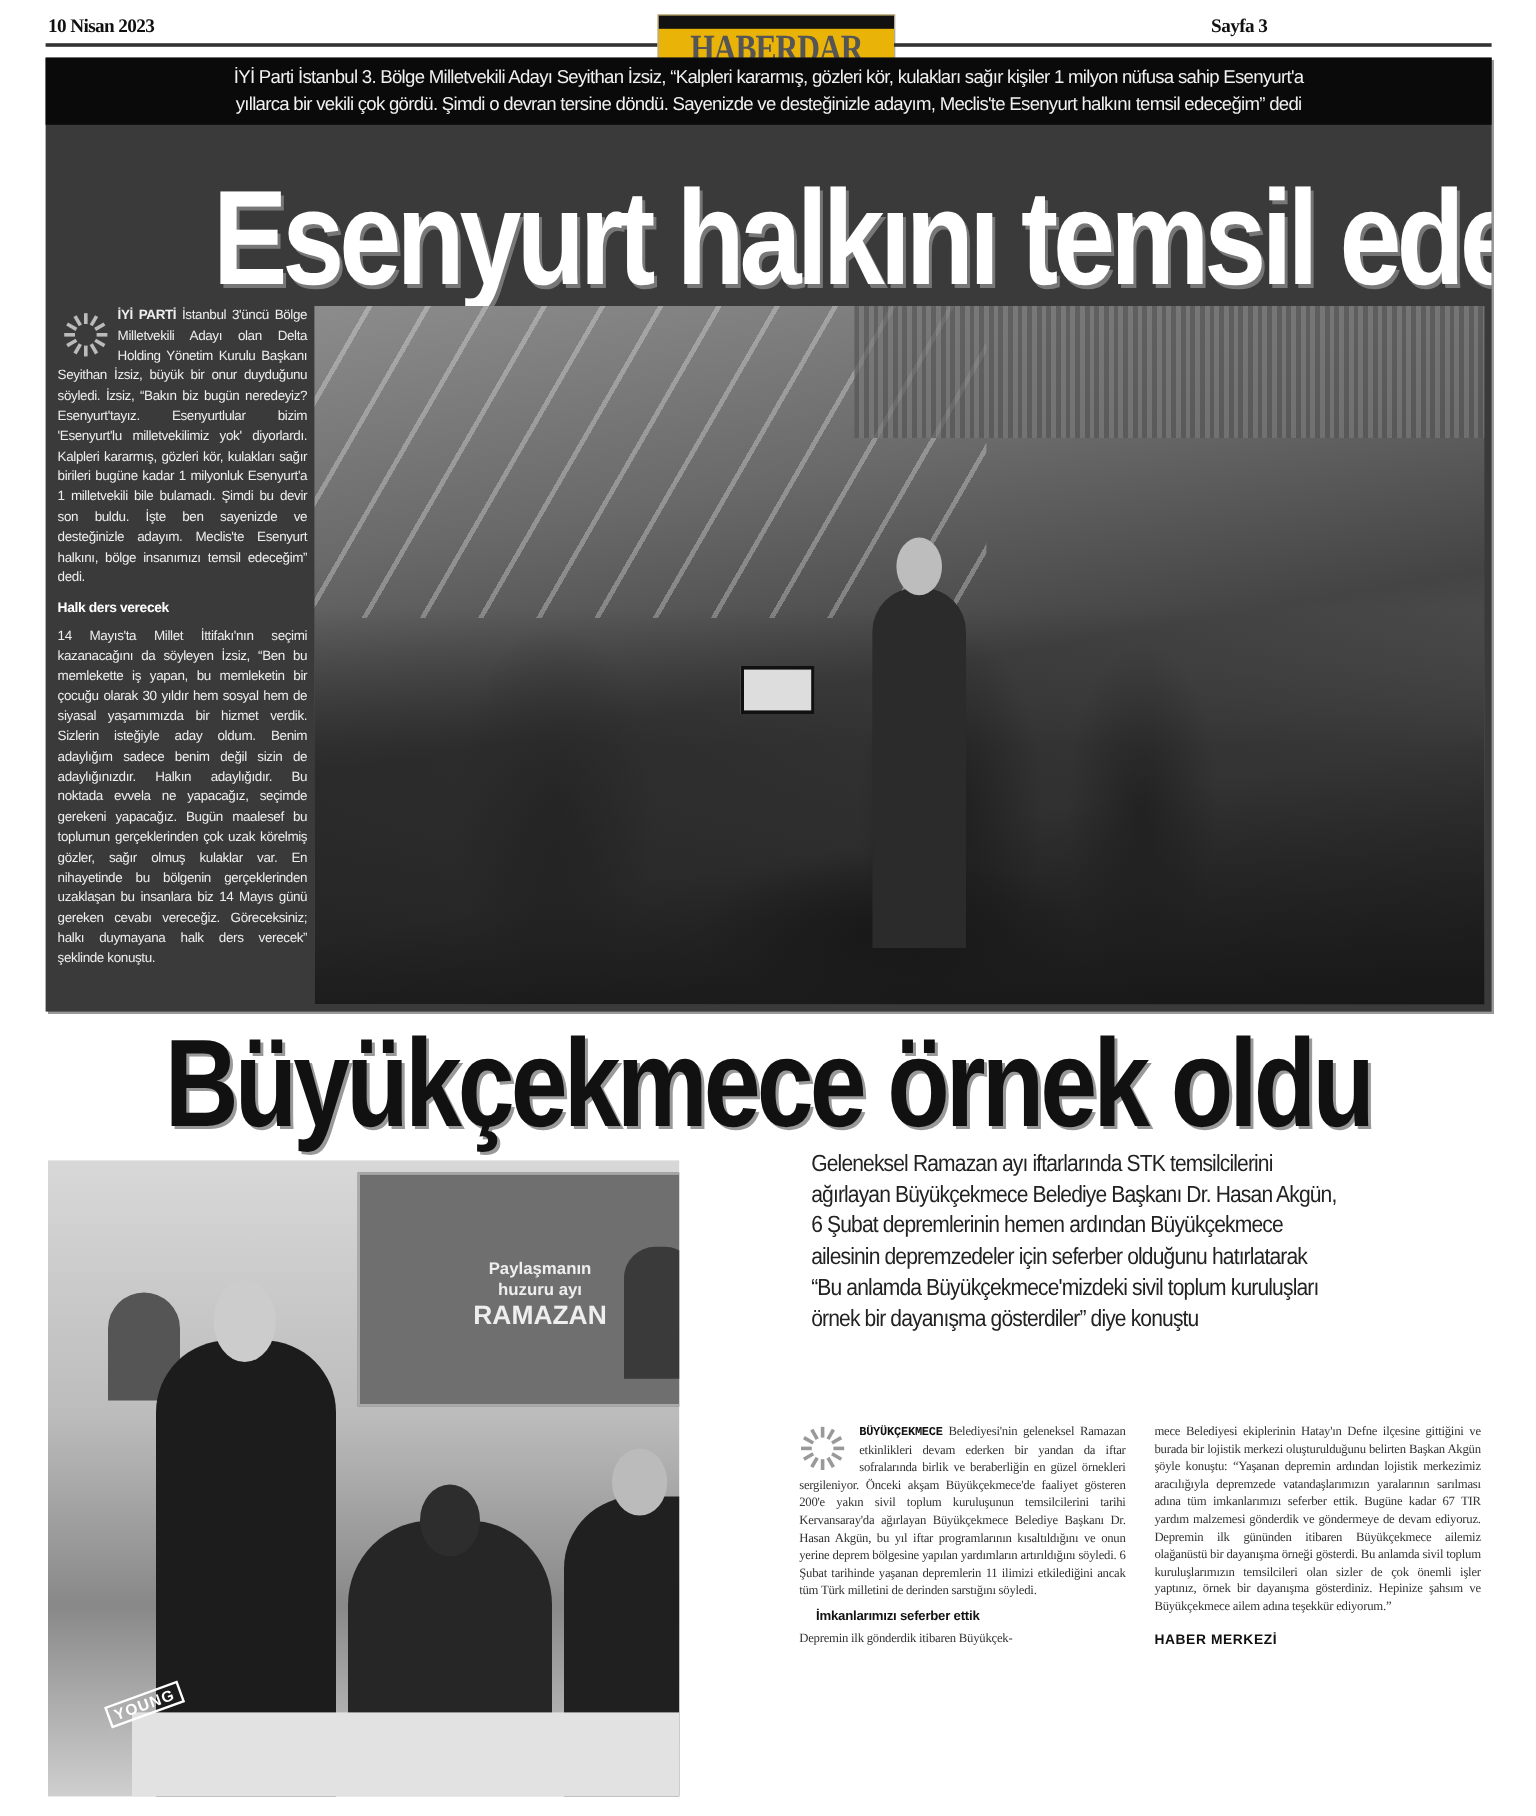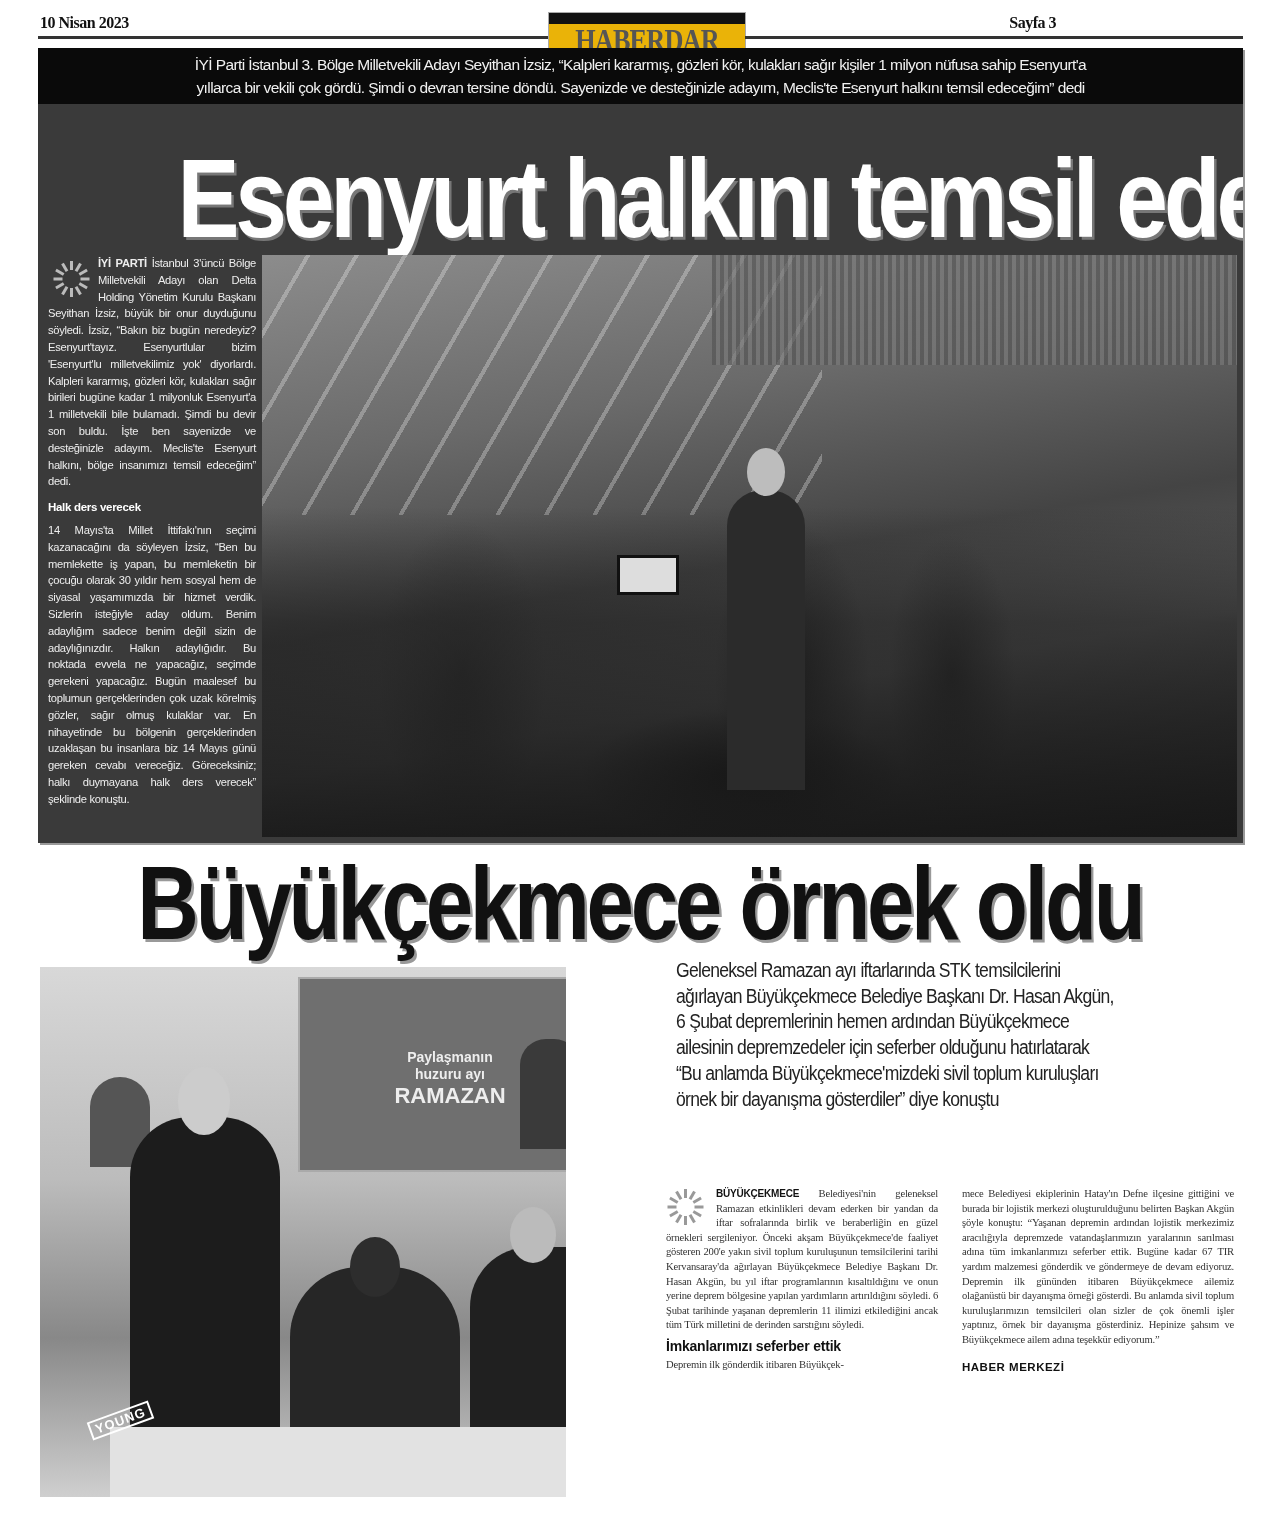--- a/index.html
+++ b/index.html
@@ -66,22 +66,22 @@
   .p2-right::before { content: ""; position: absolute; left: 40px; top: -40px; width: 46px; height: 56px; background: #bbb; border-radius: 50%; }
   .table-cloth { position: absolute; left: 70px; bottom: 0; width: 525px; height: 70px; background: #e2e2e2; }
   .young { position: absolute; left: 48px; top: 444px; color: #fff; border: 2px solid #fff; font-weight: bold; font-size: 13px; padding: 0 4px; transform: rotate(-20deg); letter-spacing: 1px; }
 
   .deck { position: absolute; left: 676px; top: 958px; width: 570px; font-size: 19.5px; line-height: 25.7px; color: #222; letter-spacing: -0.8px; }
   .deck span { display: block; transform: scaleX(0.9); transform-origin: left center; white-space: nowrap; }
 
   .body-col { position: absolute; top: 1187px; width: 272px; font-family: "Liberation Serif", serif; font-size: 10.6px; line-height: 14.6px; color: #333; letter-spacing: -0.2px; text-align: justify; }
   .body-col.c1 { left: 666px; }
   .body-col.c2 { left: 962px; }
-  .body-col .lead-word { font-family: Liberation Sans, sans-serif; font-weight: bold; font-size: 10px; color: #111; }
-  .body-col h4 { font-family: "Liberation Sans", sans-serif; font-size: 14px; color: #111; margin: 6px 0 4px; }
+  .body-col .lead-word { font-family: Liberation Mono, monospace; font-weight: bold; font-size: 10px; color: #111; }
+  .body-col h4 { font-family: "Liberation Sans", sans-serif; font-size: 11px; color: #111; margin: 6px 14px 4px; }
   .byline { font-family: "Liberation Sans", sans-serif; font-weight: bold; font-size: 11.5px; color: #111; letter-spacing: 0.5px; margin-top: 12px; }
   .bullet-icon.dark i { background: #999; }
   .bullet-icon.dark { width: 40px; height: 42px; margin: 0 8px 0 2px; }
 </style>
 </head>
 <body>
 
 <header class="masthead">
   <div class="mh-date">10 Nisan 2023</div>
   <div class="mh-rule l"></div>

